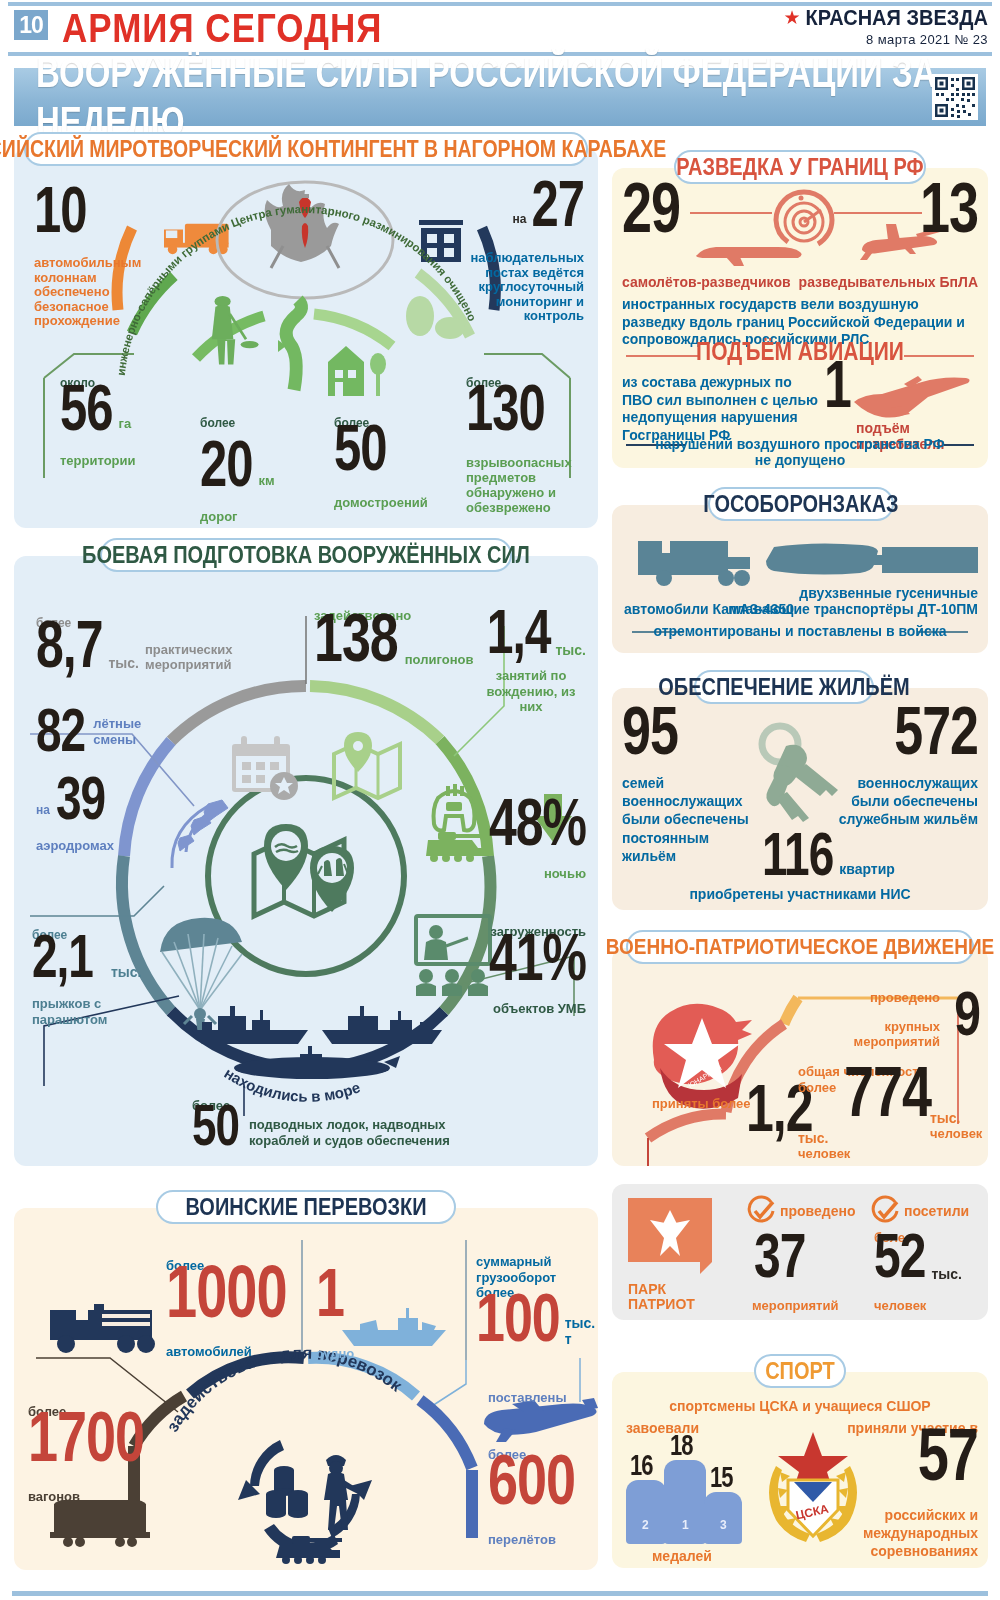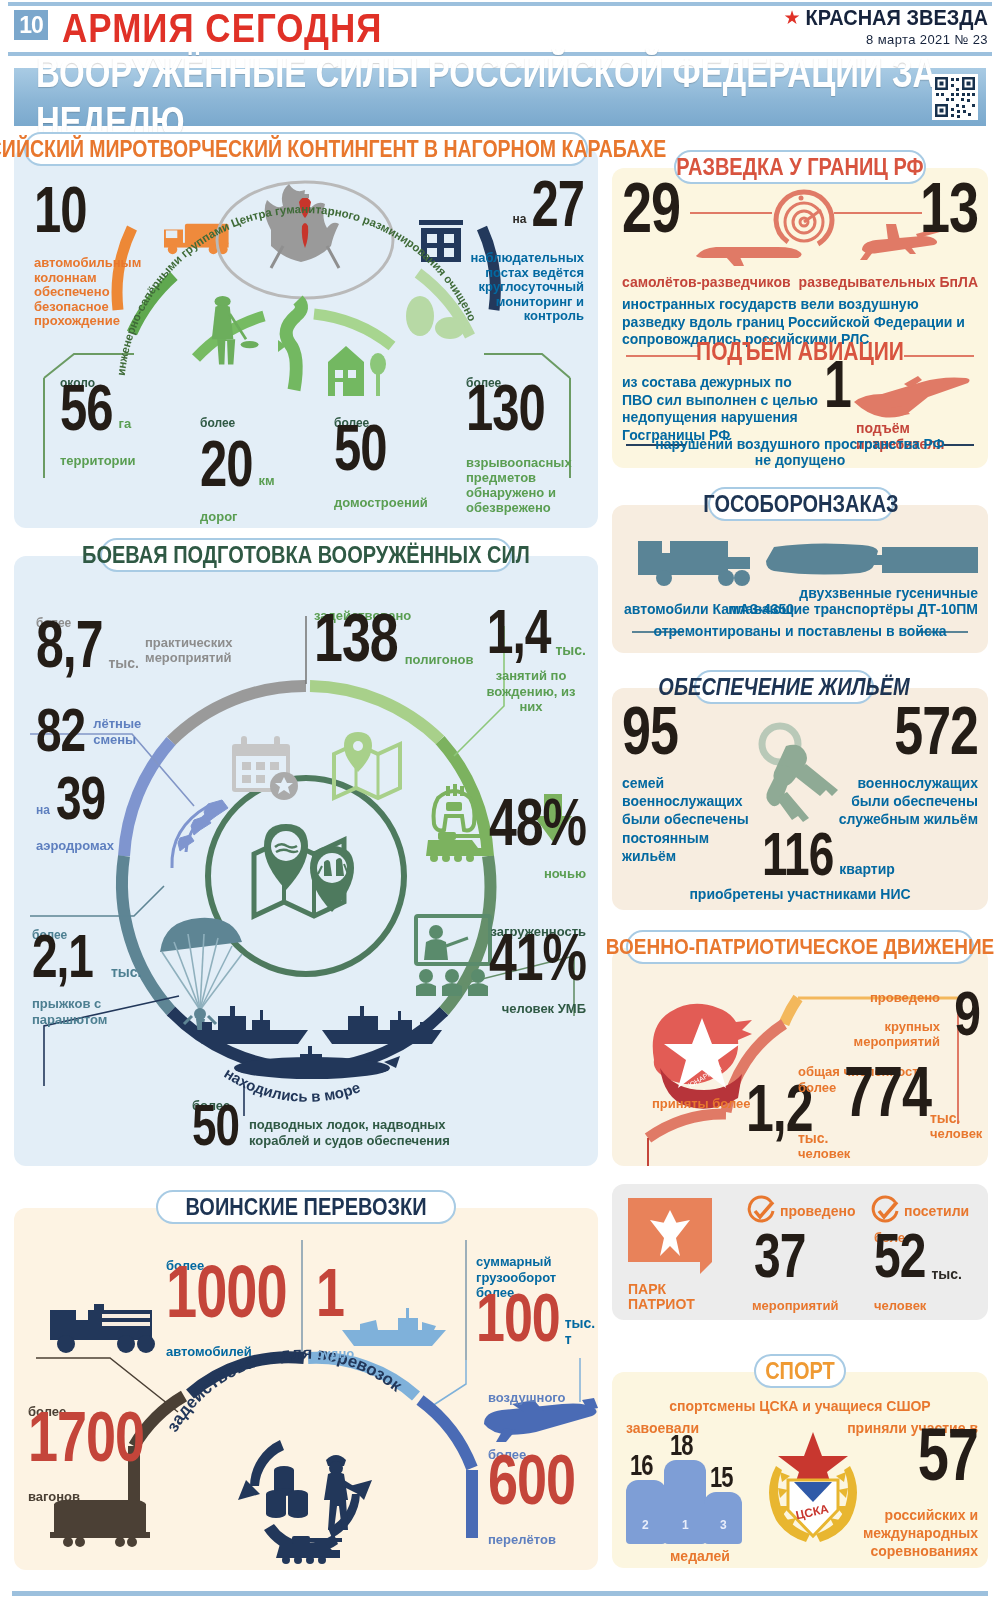--- a/index.html
+++ b/index.html
@@ -378,21 +378,21 @@
     <div class="md nv" style="position:absolute; right:10px; top:80px; text-align:right;">двухзвенные гусеничные</div>
     <div class="md nv" style="position:absolute; right:10px; top:96px; text-align:right;">плавающие транспортёры ДТ-10ПМ</div>
     <svg class="abs" style="left:0; top:120px;" width="376" height="14">
       <line x1="20" y1="7" x2="72" y2="7" stroke="#5a8496" stroke-width="2"></line>
       <line x1="306" y1="7" x2="356" y2="7" stroke="#5a8496" stroke-width="2"></line>
     </svg>
     <div class="md nv" style="position:absolute; left:0; top:118px; width:376px; text-align:center;">отремонтированы и поставлены в войска</div>
   </div>
 
   <div class="card c-beige" style="left:612px; top:688px; width:376px; height:222px;">
-    <div class="pill navy" style="left:82px; top:-18px; width:180px;font-style:italic;">
+    <div class="pill navy" style="left:82px; top:-18px; width:180px;">
       <span>ОБЕСПЕЧЕНИЕ ЖИЛЬЁМ</span>
     </div>
     <svg class="abs" style="left:140px; top:34px;" width="110" height="120">
       <g fill="#8faa95">
         <circle cx="28" cy="22" r="18" fill="none" stroke="#b9c9b8" stroke-width="7"></circle>
         <path d="M34 24 q12 -4 18 4 q6 8 0 16 l-10 14 q-8 10 -16 4 q-8 -6 -2 -16z"></path>
         <path d="M40 52 l28 22 l6 -6 l6 6 l6 -6 l-32 -26z"></path>
         <path d="M28 44 q10 -2 12 6 q2 8 -4 12 l-6 16 q-6 10 -12 4 q-6 -6 -2 -14z"></path>
         <path d="M24 76 l16 22 l6 -4 l5 6 l6 -4 l-22 -26z"></path>
       </g>
@@ -569,21 +569,21 @@
         <rect x="10" y="0" width="18" height="22"></rect>
         <path d="M0 22 h38 l-19 26z"></path>
       </g>
     </svg>
 
     <div class="abs" style="left:22px; top:60px; width:250px;">
       <div class="tiny gy">более</div>
       <div style="display:flex; align-items:flex-end; gap:6px;">
         <span class="num" style="font-size:50px;">8,7</span>
         <span class="md gy" style="margin-bottom:3px;">тыс.</span>
-        <span class="sm gy" style="margin-bottom:8px; width:86px; line-height:1.15;">практических мероприятий</span>
+        <span class="sm gy" style="margin-bottom:1px; width:86px; line-height:1.15;">практических мероприятий</span>
       </div>
     </div>
 
     <div class="abs" style="left:300px; top:52px;">
       <div class="sm gr">задействовано</div>
       <div style="display:flex; align-items:flex-end; gap:7px;">
         <span class="num" style="font-size:52px;">138</span>
         <span class="sm gr" style="margin-bottom:2px;">полигонов</span>
       </div>
     </div>
@@ -621,21 +621,21 @@
     </div>
 
     <div class="abs" style="right:12px; top:252px; width:100px; text-align:right;">
       <div class="num" style="font-size:50px; transform-origin:right bottom;">48%</div>
       <div class="sm gr" style="margin-top:14px;">ночью</div>
     </div>
 
     <div class="abs" style="right:12px; top:368px; width:106px; text-align:right;">
       <div class="sm grd">загруженность</div>
       <div class="num" style="font-size:50px; margin-top:4px; transform-origin:right bottom;">41%</div>
-      <div class="sm grd" style="margin-top:14px;">человек УМБ</div>
+      <div class="sm grd" style="margin-top:14px;">объектов УМБ</div>
     </div>
 
     <div class="abs" style="left:178px; top:542px; display:flex; align-items:flex-end; gap:10px;">
       <div>
         <div class="sm grd">более</div>
         <span class="num" style="font-size:44px;">50</span>
       </div>
       <div class="sm grd" style="margin-bottom:2px; width:220px; line-height:1.25;">подводных лодок, надводных кораблей и судов обеспечения</div>
     </div>
   </div>
@@ -797,21 +797,21 @@
       </div>
     </div>
 
     <div class="abs" style="left:14px; top:196px;">
       <div class="sm br">более</div>
       <div class="num red" style="font-size:54px; margin-top:2px;">1700</div>
       <div class="sm br" style="margin-top:20px;">вагонов</div>
     </div>
 
     <div class="abs" style="left:474px; top:182px;">
-      <div class="sm bl">воздушного</div>
+      <div class="sm bl">поставлены</div>
       <div class="sm bl" style="margin-top:42px;">более</div>
       <div class="num red" style="font-size:54px; margin-top:2px;">600</div>
       <div class="sm bl" style="margin-top:20px;">перелётов</div>
     </div>
   </div>
 
   <div class="card c-grey" style="left:612px; top:1184px; width:376px; height:136px;">
     <div class="abs" style="left:16px; top:14px; width:84px;">
       <svg width="84" height="82" viewBox="0 0 84 82">
         <path d="M0 0 h84 v64 l-12 12 v-12 H0z" fill="#e8825a"></path>
@@ -858,21 +858,21 @@
       <div style="position:absolute; left:0; bottom:0; width:40px; height:64px; background:#7e9ed6; border-radius:12px 12px 4px 4px;"></div>
       <div style="position:absolute; left:38px; bottom:0; width:42px; height:84px; background:#7e9ed6; border-radius:12px 12px 4px 4px;"></div>
       <div style="position:absolute; left:78px; bottom:0; width:38px; height:52px; background:#7e9ed6; border-radius:12px 12px 4px 4px;"></div>
       <div class="num" style="position:absolute; left:4px; bottom:66px; font-size:22px;">16</div>
       <div class="num" style="position:absolute; left:44px; bottom:86px; font-size:22px;">18</div>
       <div class="num" style="position:absolute; left:84px; bottom:54px; font-size:22px;">15</div>
       <div style="position:absolute; left:16px; bottom:12px; font-size:12px; font-weight:bold; color:#e9eefb;">2</div>
       <div style="position:absolute; left:56px; bottom:12px; font-size:12px; font-weight:bold; color:#e9eefb;">1</div>
       <div style="position:absolute; left:94px; bottom:12px; font-size:12px; font-weight:bold; color:#e9eefb;">3</div>
     </div>
-    <div class="md o" style="position:absolute; left:58px; top:176px;">медалей</div>
+    <div class="md o" style="position:absolute; left:40px; top:176px;">медалей</div>
 
     <svg class="abs" style="left:146px; top:54px;" width="110" height="126" viewBox="0 0 110 126">
       <g fill="#e8b630">
         <path d="M18 40 q-14 26 0 54 q10 16 30 22 l4 -8 q-22 -8 -28 -24 q-8 -22 0 -40z"></path>
         <path d="M92 40 q14 26 0 54 q-10 16 -30 22 l-4 -8 q22 -8 28 -24 q8 -22 0 -40z"></path>
         <path d="M22 46 l10 4 l-8 6z M20 62 l10 2 l-8 8z M22 80 l10 0 l-7 9z M28 94 l10 -2 l-5 10z"></path>
         <path d="M88 46 l-10 4 l8 6z M90 62 l-10 2 l8 8z M88 80 l-10 0 l7 9z M82 94 l-10 -2 l5 10z"></path>
       </g>
       <path d="M55 6 l9 24 l26 0 l-21 16 l8 25 l-22 -15 l-22 15 l8 -25 l-21 -16 l26 0z" fill="#c8372f"></path>
       <path d="M30 54 h50 v30 l-25 26 l-25 -26z" fill="#fff" stroke="#e8b630" stroke-width="3"></path>

